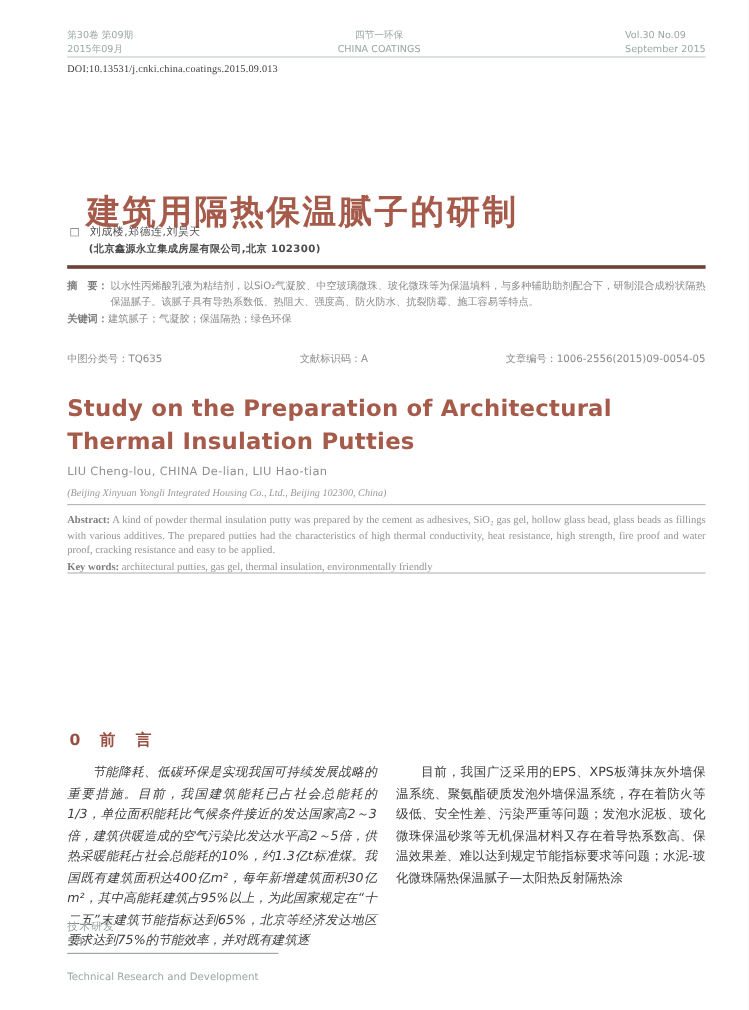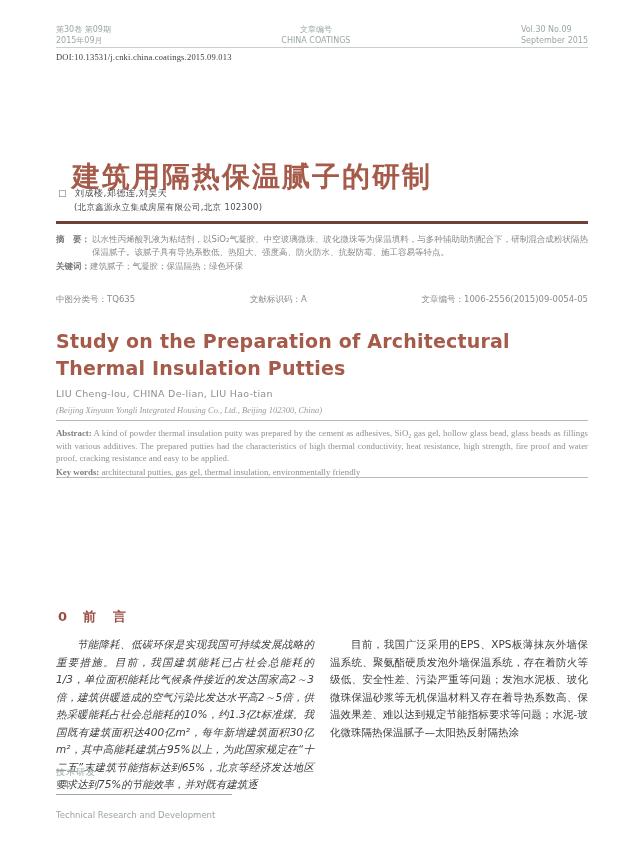--- a/index.html
+++ b/index.html
@@ -32,21 +32,21 @@
     font-size:28px;font-weight:bold;letter-spacing:2px;
     color:#a55a4a;
   }
   .cn-authors{
     position:absolute;left:58px;top:187px;width:532px;
     font-size:9px;color:#4d4d4d;letter-spacing:.5px;
   }
   .cn-authors .marker{margin-right:8px;color:#6e6e6e;}
   .cn-affiliation{
     position:absolute;left:74px;top:202px;width:514px;
-    font-size:8.5px;color:#4d4d4d;letter-spacing:.3px;
+    font-size:8.5px;color:#4d4d4d;letter-spacing:.3px;font-weight:bold;
   }
   .thick-rule{position:absolute;left:56px;top:221px;width:532px;height:3px;background:#6e4137;}
   
   .cn-abstract{
     position:absolute;left:56px;top:233px;width:532px;
     font-size:8.5px;line-height:13px;color:#8a8a8a;
     text-align:justify;
   }
   .hang{padding-left:36px;}
   .hang .lbl{display:inline-block;width:36px;margin-left:-36px;color:#7b7b7b;font-weight:bold;}
@@ -116,21 +116,21 @@
 <body>
 
 <div class="page">
 
   <div class="journal-header">
     <div class="col left">
       <div>第30卷 第09期</div>
       <div>2015年09月</div>
     </div>
     <div class="col center">
-      <div>文章编号</div>
+      <div>四节一环保</div>
       <div>CHINA COATINGS</div>
     </div>
     <div class="col right">
       <div>Vol.30 No.09</div>
       <div>September 2015</div>
     </div>
   </div>
   <div class="header-rule"></div>
   <div class="doi-line">DOI:10.13531/j.cnki.china.coatings.2015.09.013</div>
 

